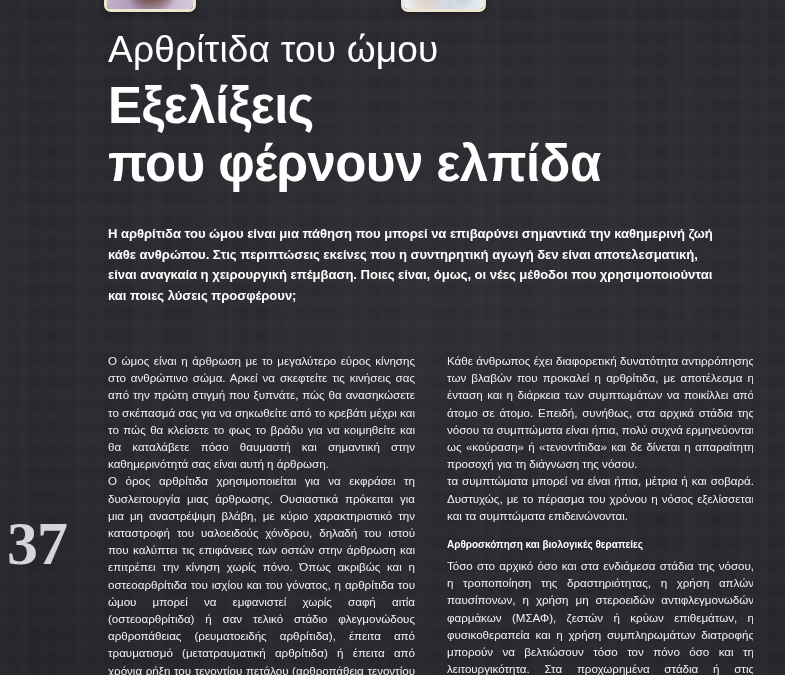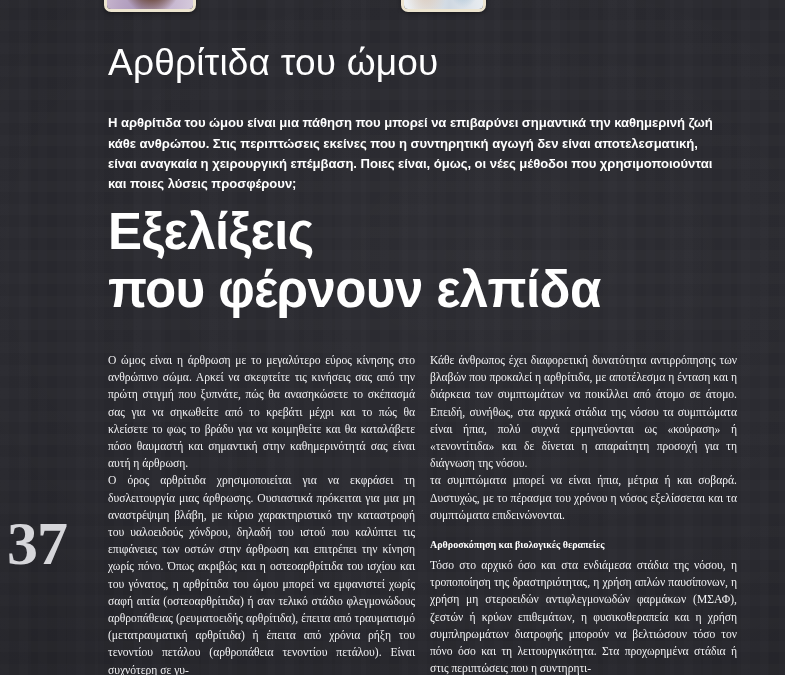--- a/index.html
+++ b/index.html
@@ -92,21 +92,21 @@
   
   #article {
     position: absolute;
     left: 108px;
     top: 0;
     width: 620px;
   }
 
   #kicker {
     margin: 0;
-    padding-top: 43px;
+    padding-top: 30px;
     font-size: 37px;
     font-weight: 300;
     line-height: 1.06;
     letter-spacing: .2px;
     color: #ffffff;
     white-space: nowrap;
   }
 
   #headline {
     margin: 0;
@@ -132,23 +132,22 @@
   }
 
   
   #columns {
     position: absolute;
     left: 108px;
     top: 352px;
     width: 645px;
     height: 323px;
     display: flex;
-    gap: 15px;
-    overflow: hidden;
-    font-family: Liberation Serif, serif;
+    gap: 32px;
+    overflow: hidden;
   }
   .column {
     width: 307px;
     flex: 0 0 307px;
   }
   .body-p {
     margin: 0;
     font-size: 11.6px;
     line-height: 17.2px;
     letter-spacing: -.02px;
@@ -178,25 +177,25 @@
     <div class="inner"></div>
   </div>
   <div class="photo" id="photo-right">
     <div class="inner"></div>
   </div>
 
   <div id="folio">37</div>
 
   <div id="article">
     <div id="kicker">Αρθρίτιδα του ώμου</div>
-    <div id="standfirst">Η αρθρίτιδα του ώμου είναι μια πάθηση που μπορεί να επιβαρύνει σημαντικά την καθημερινή ζωή κάθε ανθρώπου. Στις περιπτώσεις εκείνες που η συντηρητική αγωγή δεν είναι αποτελεσματική, είναι αναγκαία η χειρουργική επέμβαση. Ποιες είναι, όμως, οι νέες μέθοδοι που χρησιμοποιούνται και ποιες λύσεις προσφέρουν;</div>
     <div id="headline">
       <span class="hl-line">Εξελίξεις</span>
       <span class="hl-line">που φέρνουν ελπίδα</span>
     </div>
+    <div id="standfirst">Η αρθρίτιδα του ώμου είναι μια πάθηση που μπορεί να επιβαρύνει σημαντικά την καθημερινή ζωή κάθε ανθρώπου. Στις περιπτώσεις εκείνες που η συντηρητική αγωγή δεν είναι αποτελεσματική, είναι αναγκαία η χειρουργική επέμβαση. Ποιες είναι, όμως, οι νέες μέθοδοι που χρησιμοποιούνται και ποιες λύσεις προσφέρουν;</div>
   </div>
 
   <div id="columns">
     <div class="column" id="column-left">
       <p class="body-p">Ο ώμος είναι η άρθρωση με το μεγαλύτερο εύρος κίνησης στο ανθρώπινο σώμα. Αρκεί να σκεφτείτε τις κινήσεις σας από την πρώτη στιγμή που ξυπνάτε, πώς θα ανασηκώσετε το σκέπασμά σας για να σηκωθείτε από το κρεβάτι μέχρι και το πώς θα κλείσετε το φως το βράδυ για να κοιμηθείτε και θα καταλάβετε πόσο θαυμαστή και σημαντική στην καθημερινότητά σας είναι αυτή η άρθρωση.</p>
       <p class="body-p">Ο όρος αρθρίτιδα χρησιμοποιείται για να εκφράσει τη δυσλειτουργία μιας άρθρωσης. Ουσιαστικά πρόκειται για μια μη αναστρέψιμη βλάβη, με κύριο χαρακτηριστικό την καταστροφή του υαλοειδούς χόνδρου, δηλαδή του ιστού που καλύπτει τις επιφάνειες των οστών στην άρθρωση και επιτρέπει την κίνηση χωρίς πόνο. Όπως ακριβώς και η οστεοαρθρίτιδα του ισχίου και του γόνατος, η αρθρίτιδα του ώμου μπορεί να εμφανιστεί χωρίς σαφή αιτία (οστεοαρθρίτιδα) ή σαν τελικό στάδιο φλεγμονώδους αρθροπάθειας (ρευματοειδής αρθρίτιδα), έπειτα από τραυματισμό (μετατραυματική αρθρίτιδα) ή έπειτα από χρόνια ρήξη του τενοντίου πετάλου (αρθροπάθεια τενοντίου πετάλου). Είναι συχνότερη σε γυ-</p>
     </div>
     <div class="column" id="column-right">
       <p class="body-p">Κάθε άνθρωπος έχει διαφορετική δυνατότητα αντιρρόπησης των βλαβών που προκαλεί η αρθρίτιδα, με αποτέλεσμα η ένταση και η διάρκεια των συμπτωμάτων να ποικίλλει από άτομο σε άτομο. Επειδή, συνήθως, στα αρχικά στάδια της νόσου τα συμπτώματα είναι ήπια, πολύ συχνά ερμηνεύονται ως «κούραση» ή «τενοντίτιδα» και δε δίνεται η απαραίτητη προσοχή για τη διάγνωση της νόσου.</p>
       <p class="body-p">τα συμπτώματα μπορεί να είναι ήπια, μέτρια ή και σοβαρά. Δυστυχώς, με το πέρασμα του χρόνου η νόσος εξελίσσεται και τα συμπτώματα επιδεινώνονται.</p>

